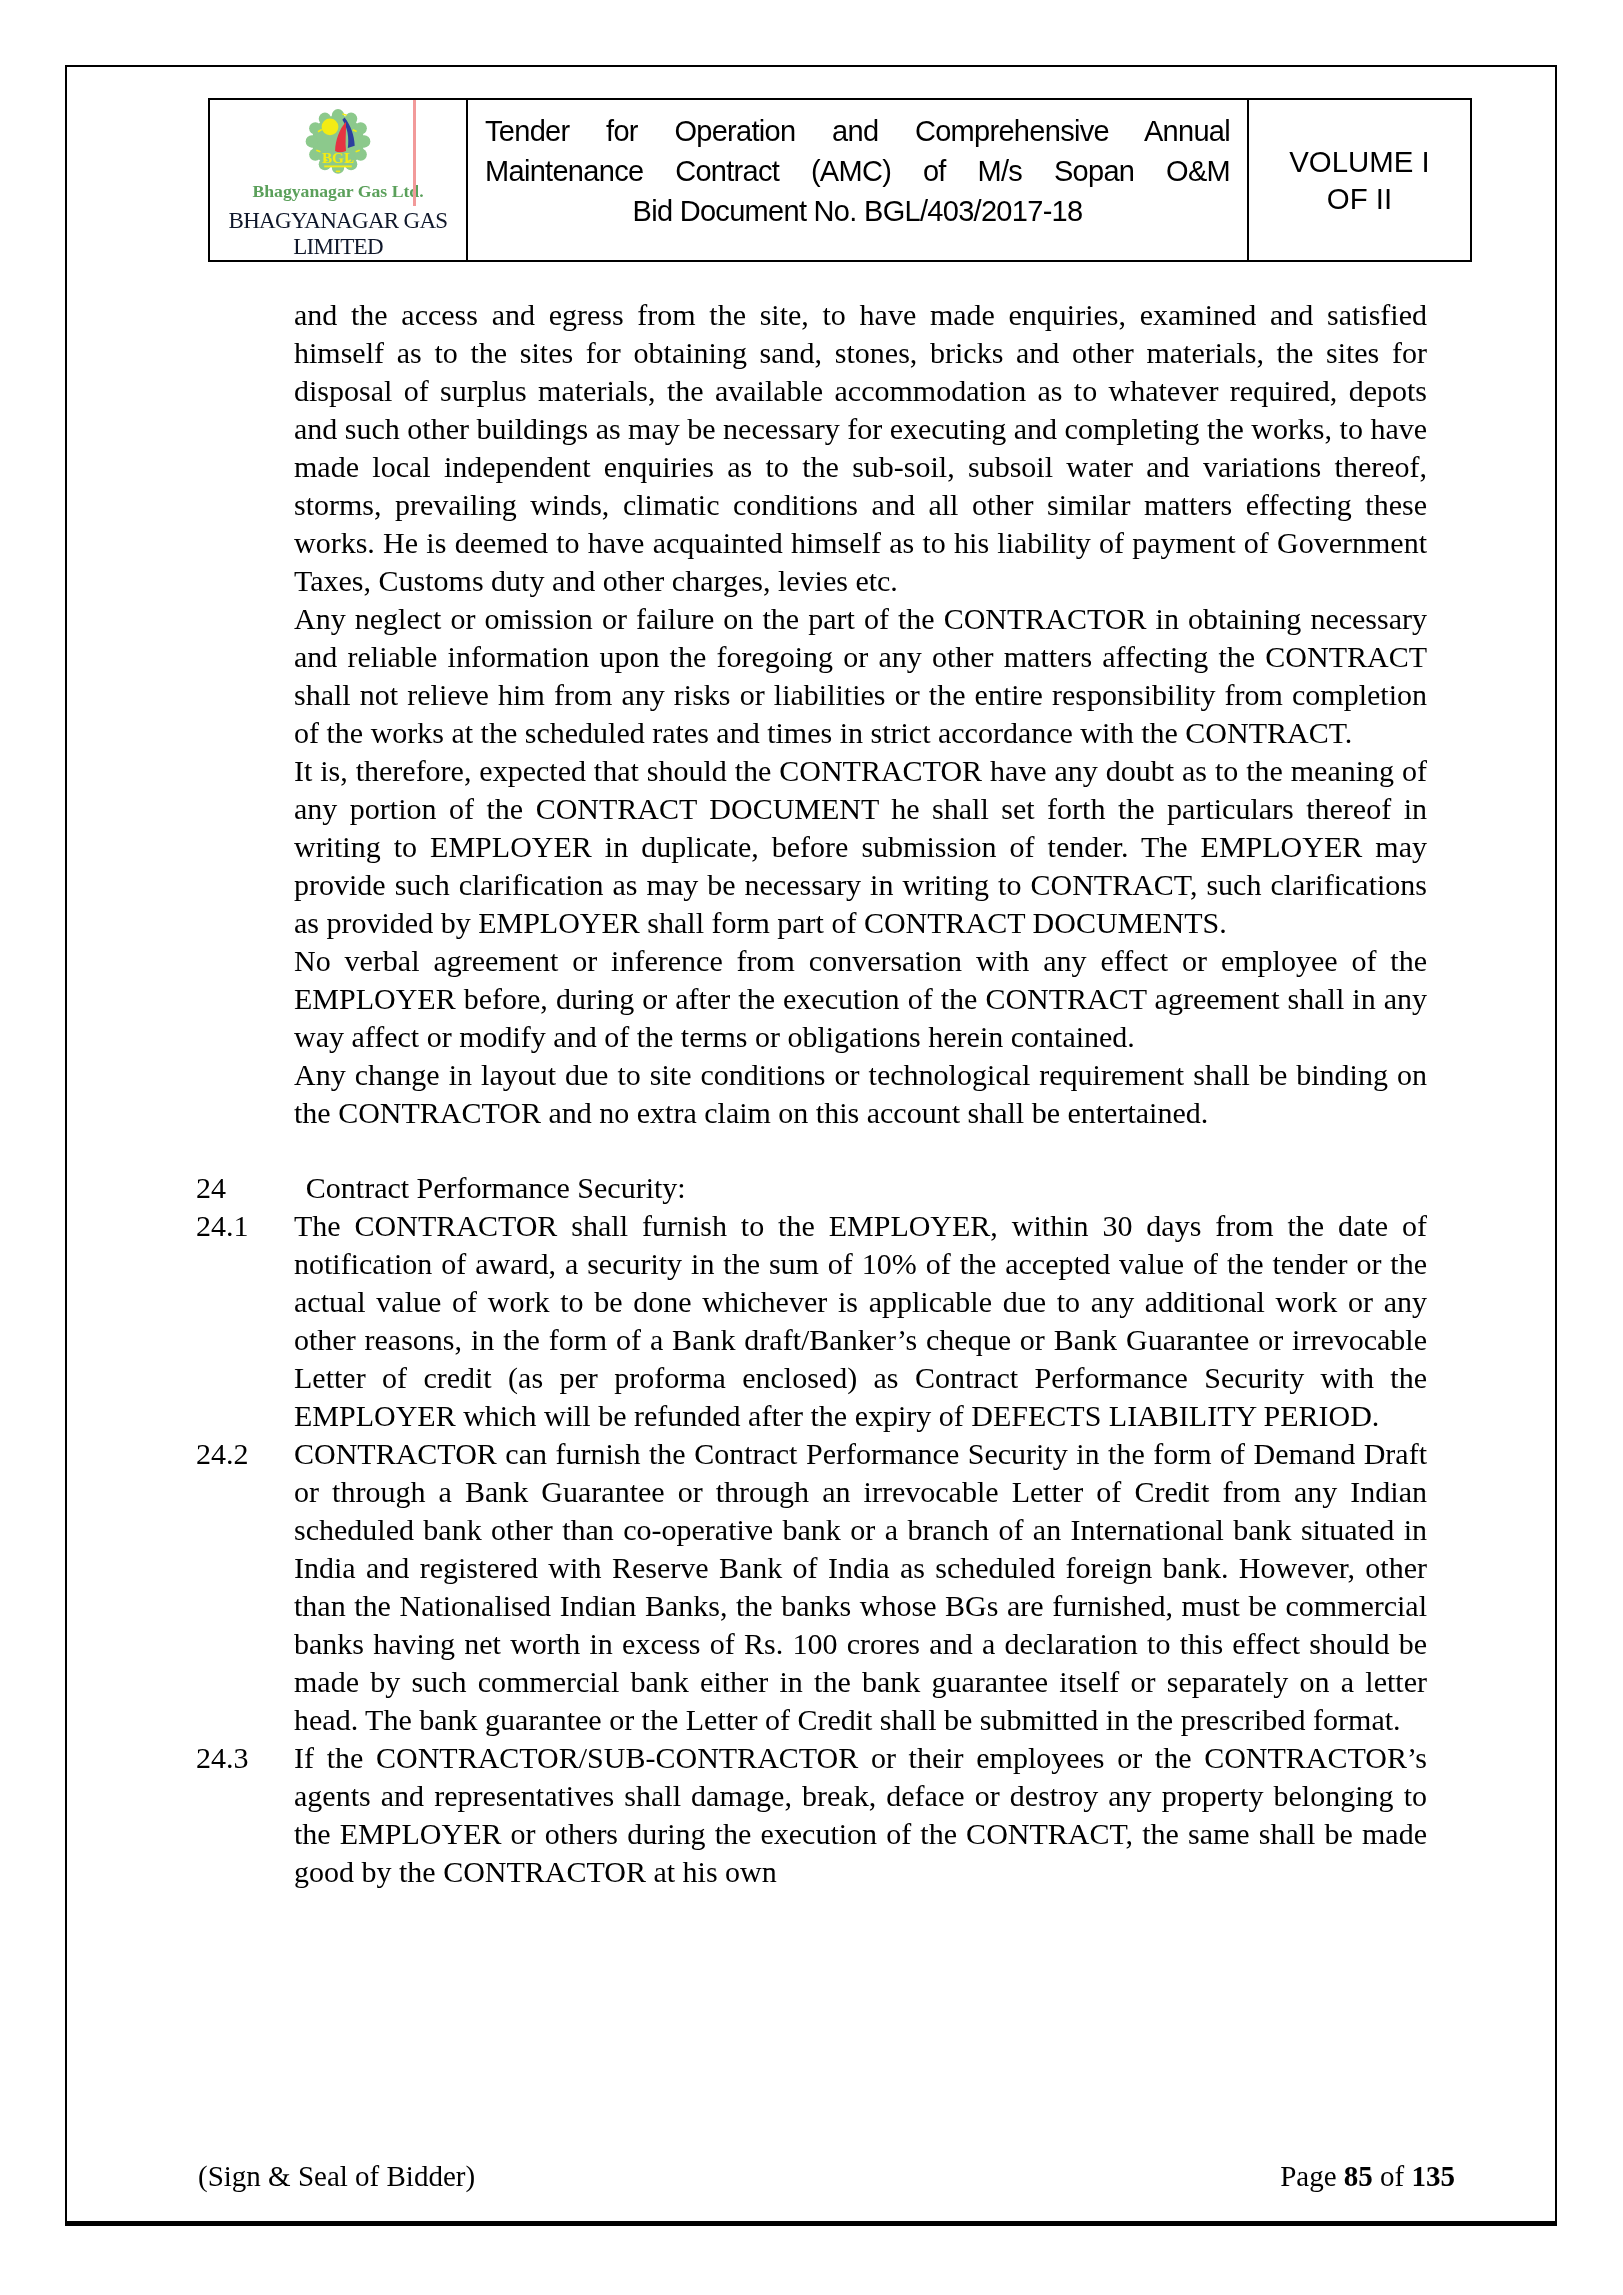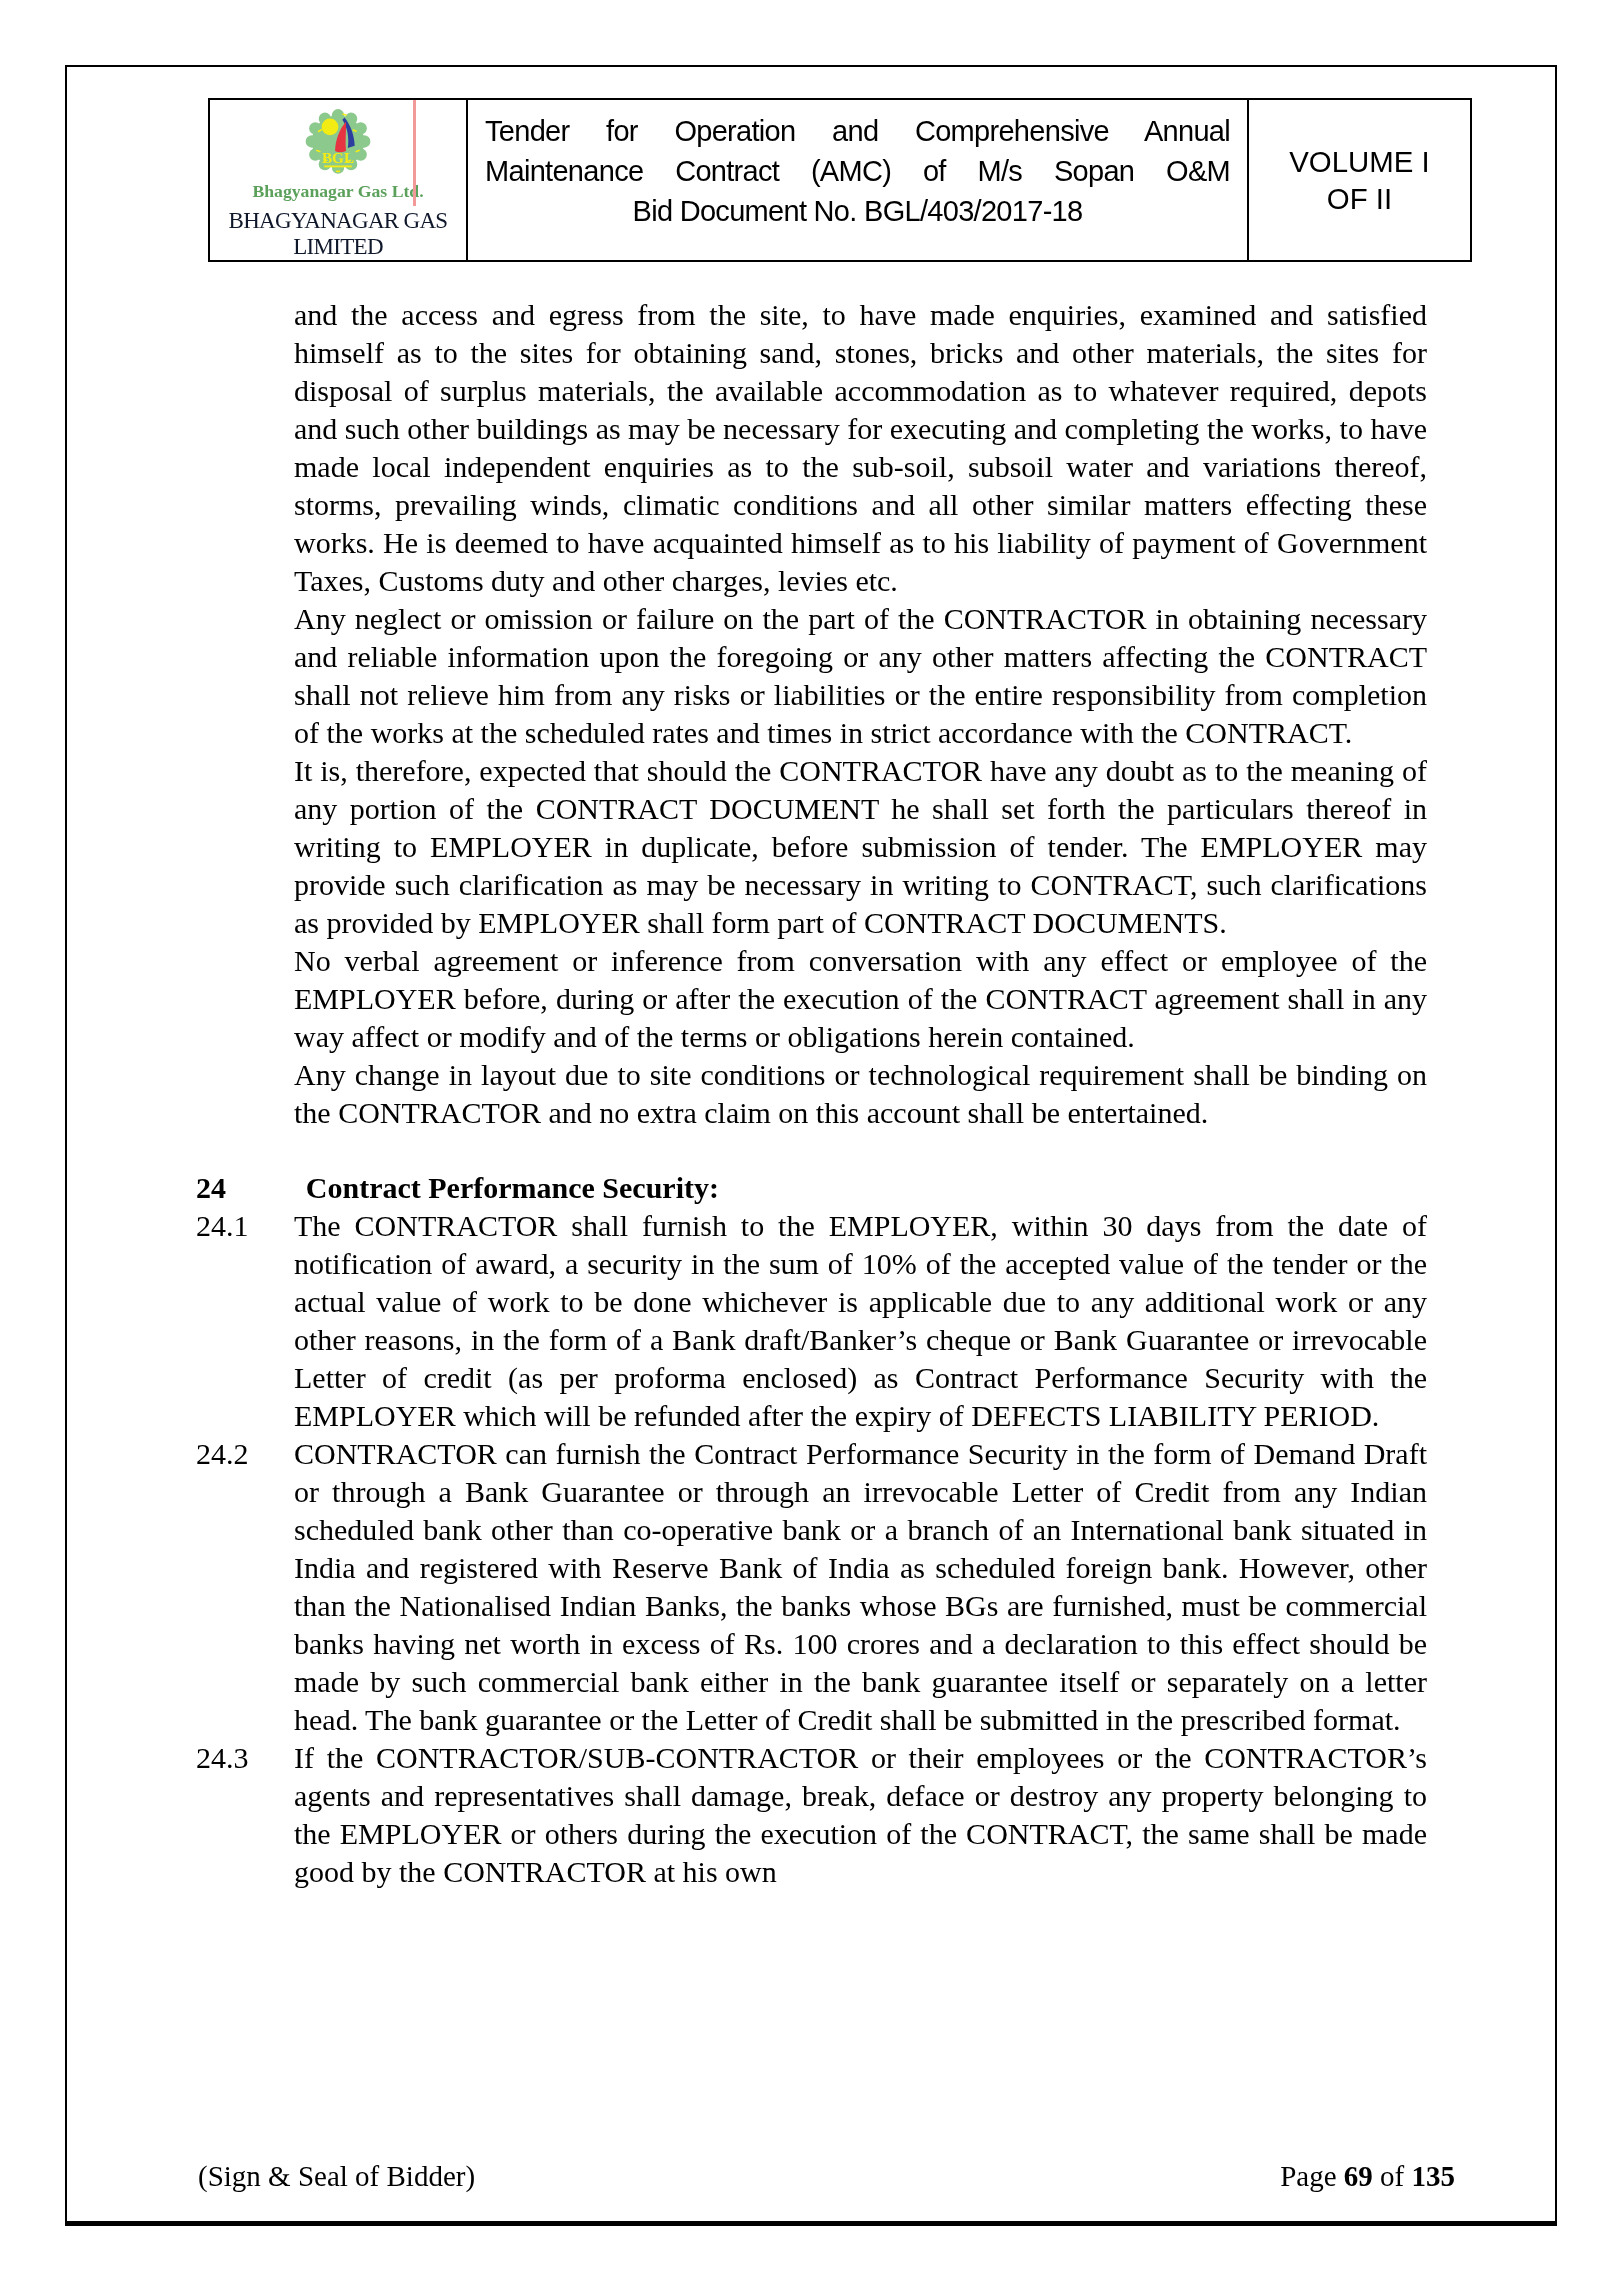--- a/index.html
+++ b/index.html
@@ -78,21 +78,21 @@
     width:1133px;
     font-size:30px; line-height:38px;
     text-align:justify;
   }
   .doc-body p { margin:0; }
   .clause { position:relative; }
   .clause-num {
     position:absolute; left:-98px; top:0;
     text-align:left; white-space:nowrap;
   }
-  .section-heading { margin-top:37px; font-weight:bold; text-align:left; }
+  .section-heading { margin-top:37px; font-weight:normal; text-align:left; }
   .section-heading .heading-title { padding-left:11.8px; }
   
   .footer-sign {
     position:absolute; left:198px; top:2159px;
     font-size:29px; line-height:34px;
   }
   .footer-page {
     position:absolute; right:168px; top:2159px;
     font-size:29px; line-height:34px; white-space:pre;
   }
@@ -183,14 +183,14 @@
   </div>
 
   <div class="clause">
     <span class="clause-num">24.3</span>
     <span>If the CONTRACTOR/SUB-CONTRACTOR or their employees or the CONTRACTOR’s agents and representatives shall damage, break, deface or destroy any property belonging to the EMPLOYER or others during the execution of the CONTRACT, the same shall be made good by the CONTRACTOR at his own</span>
   </div>
 
 </div>
 
 <div class="footer-sign">(Sign &amp; Seal of Bidder)</div>
-<div class="footer-page"><span>Page </span><span class="bold">69</span><span> of </span><span class="bold">135</span></div>
+<div class="footer-page"><span>Page </span><span class="bold">85</span><span> of </span><span class="bold">135</span></div>
 
 
 </body></html>

